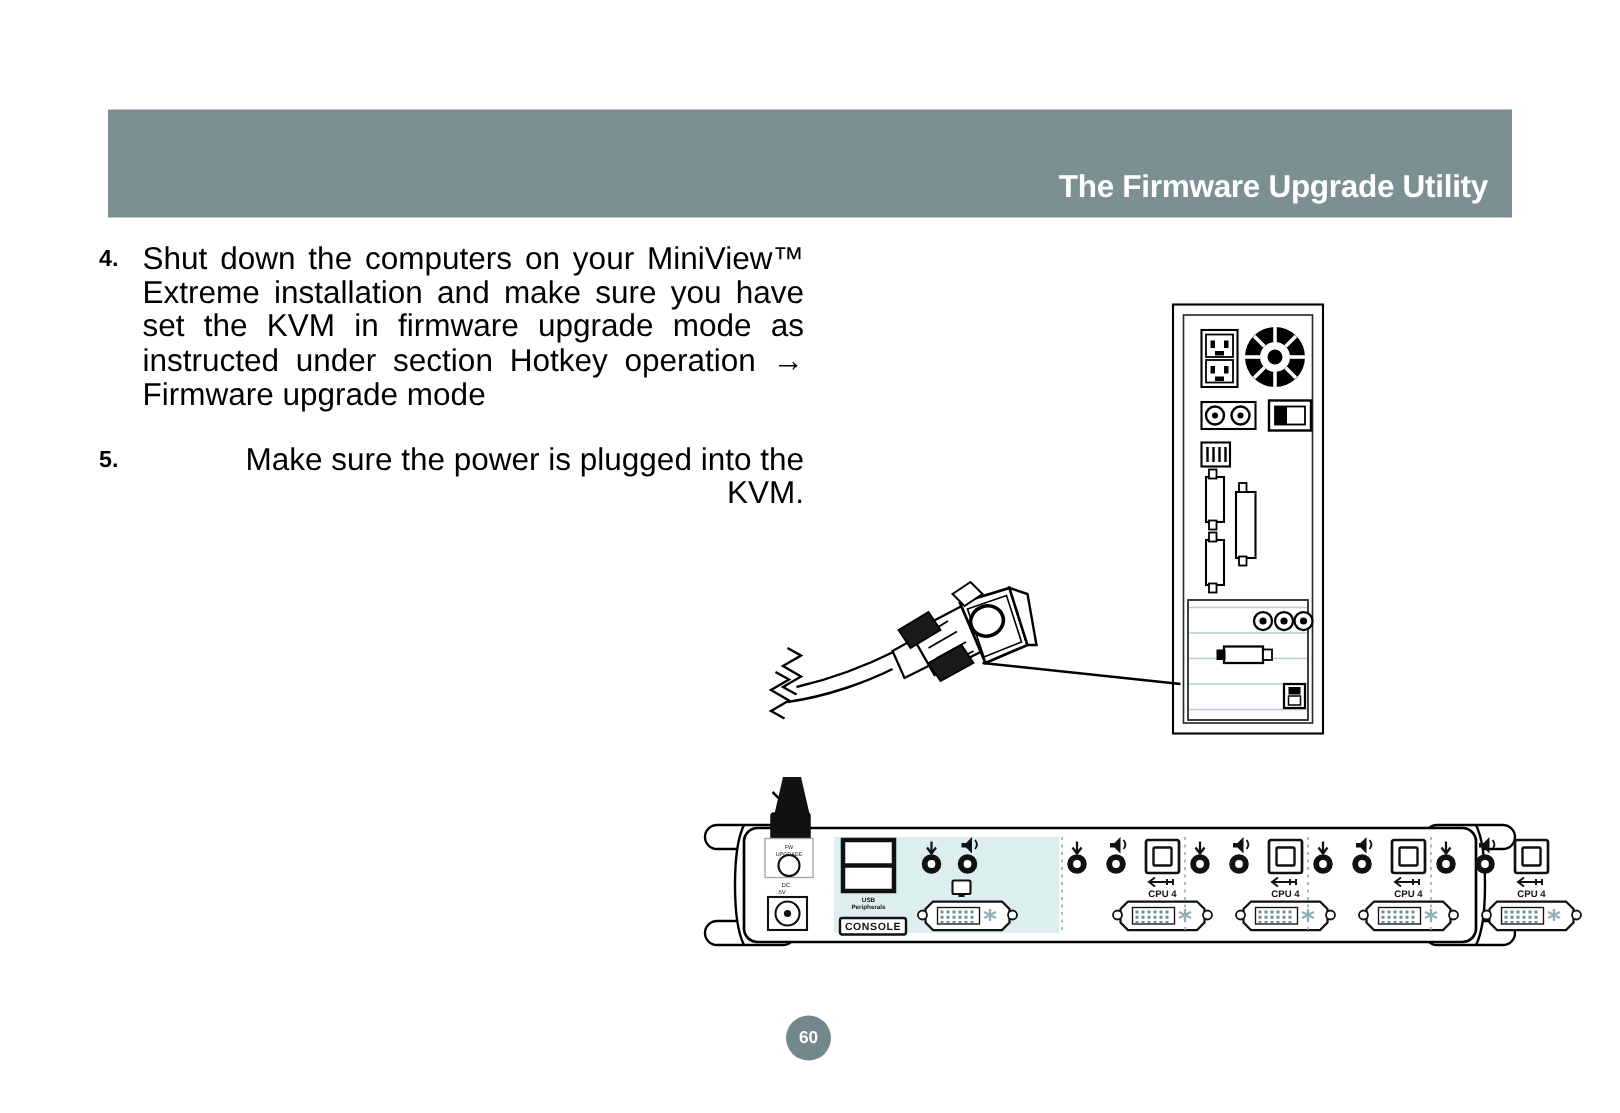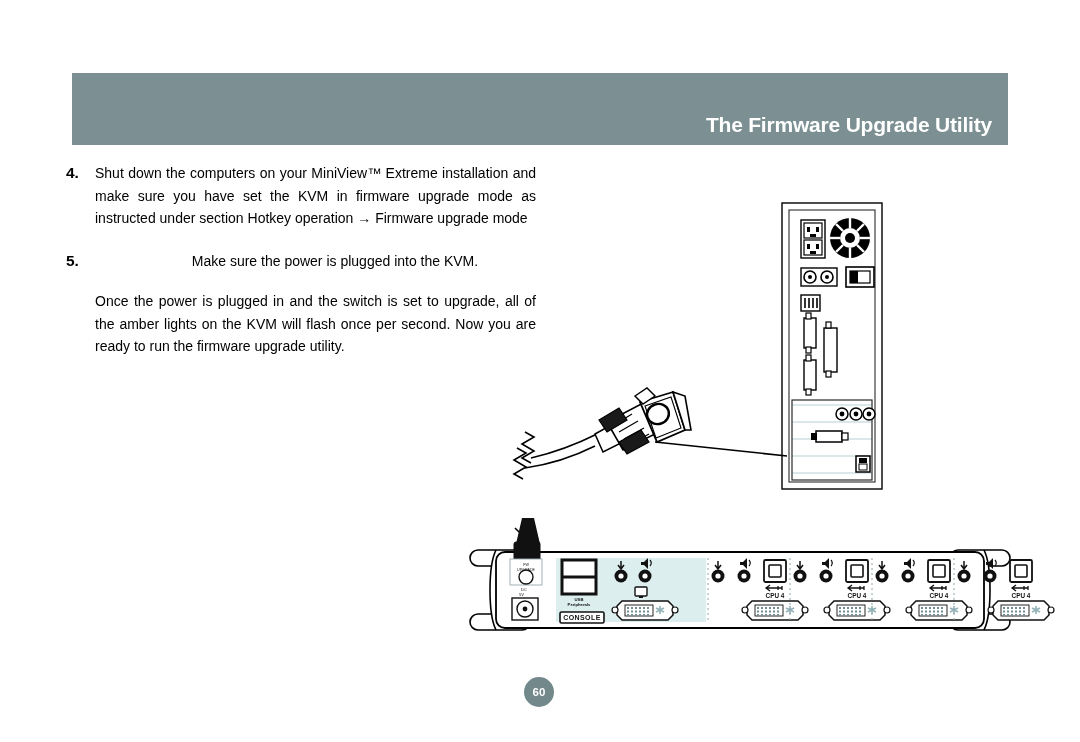--- a/index.html
+++ b/index.html
@@ -60,26 +60,26 @@
   }
   .list-num {
     position: absolute;
     left: 0;
     top: 0;
     font-weight: bold;
     font-size: 15.5px;
     line-height: 22.7px;
   }
   .para {
-    font-size: 14px;
+    font-size: 21px;
     line-height: 22.7px;
     text-align: justify;
     text-justify: inter-word;
   }
-  .para.nojustify { text-align: center; margin-left: 39px; }
+  .para.nojustify { text-align: right; margin-left: 39px; }
   .gap-s { height: 20px; }
   .gap-m { height: 17px; }
   .indent-block {
     padding-left: 29px;
   }
 
   
   .page-number {
     position: absolute;
     left: 524px;
@@ -122,23 +122,20 @@
 
     <div class="gap-s"></div>
 
     <div class="list-item">
       <span class="list-num">5.</span>
       <div class="para nojustify">Make sure the power is plugged into the KVM.</div>
     </div>
 
     <div class="gap-m"></div>
 
-    <div class="indent-block">
-      <div class="para">Once the power is plugged in and the switch is set to upgrade, all of the amber lights on the KVM will flash once per second. Now you are ready to run the firmware upgrade utility.</div>
-    </div>
   </div>
 
   <div class="art tower-art">
     <svg width="112" height="292" viewBox="0 0 112 292" xmlns="http://www.w3.org/2000/svg">
       <g fill="none" stroke="#000" stroke-width="1.4">
 
         <rect x="2" y="3" width="100" height="286" fill="#ffffff"></rect>
         <rect x="9" y="10" width="86" height="272" fill="#ffffff" stroke="#2a2a2a" stroke-width="1.1"></rect>
       </g>
 

